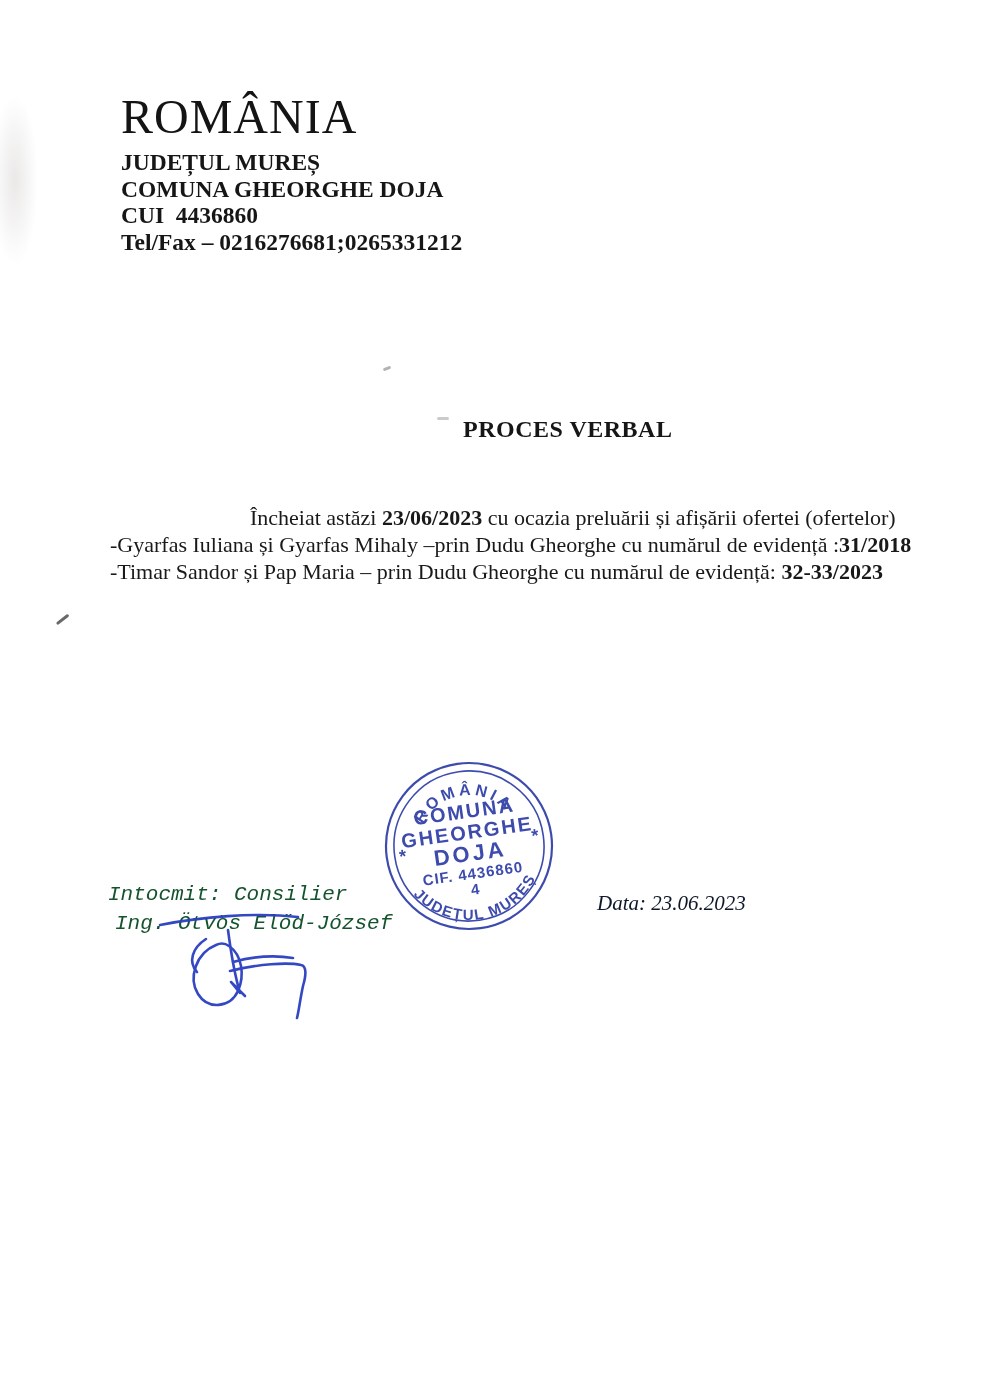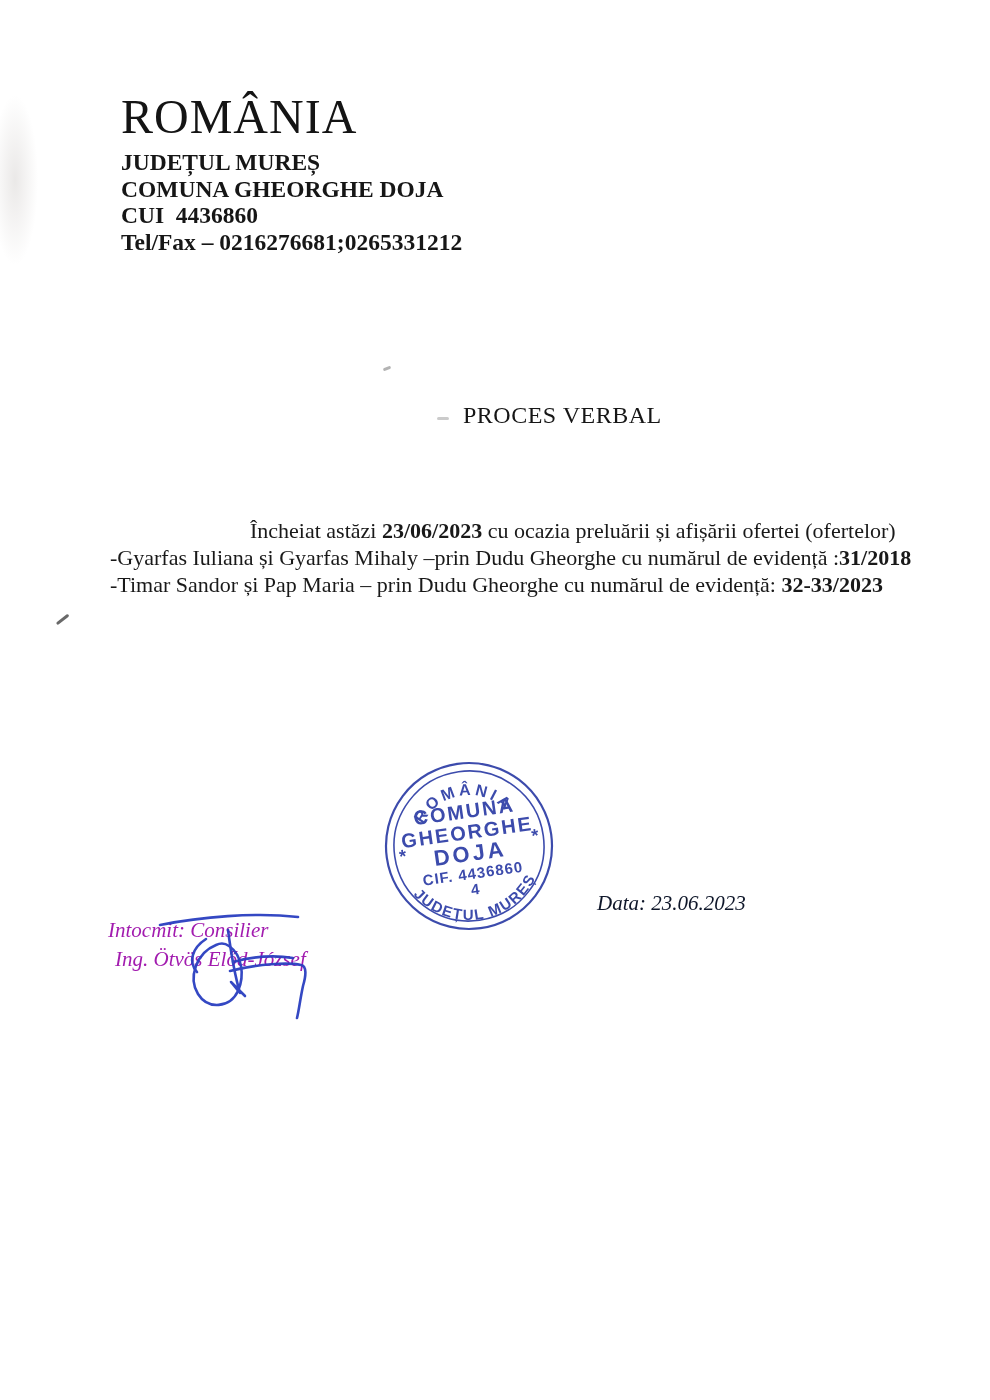--- a/index.html
+++ b/index.html
@@ -24,26 +24,26 @@
     font-weight:400;white-space:pre;
   }
   .lh-lines{margin-top:7px;}
   .lh-line{
     font-weight:bold;font-size:23.5px;line-height:26.5px;
     white-space:pre;color:#161616;
   }
 
   
   .doc-title{
-    position:absolute;left:463px;top:402px;margin:0;
-    font-size:24px;font-weight:normal;letter-spacing:.5px;white-space:pre;color:#161616;
+    position:absolute;left:463px;top:416px;margin:0;
+    font-size:24px;font-weight:bold;letter-spacing:.5px;white-space:pre;color:#161616;
   }
 
   
-  .body-text{position:absolute;left:110px;top:518px;}
+  .body-text{position:absolute;left:110px;top:505px;}
   .body-text p{
     margin:0;font-size:22px;line-height:26.8px;white-space:pre;color:#191919;
   }
   .body-text p.indent{padding-left:140px;}
   .body-text b{font-weight:bold;}
 
   
   .stray-slash{
     position:absolute;left:55px;top:618px;width:15px;height:2.6px;
     background:#4f4f4f;transform:rotate(-38deg);border-radius:2px;opacity:.85;
@@ -57,21 +57,21 @@
     background:#b5b5b5;border-radius:2px;opacity:.7;
   }
 
   
   .stamp{position:absolute;left:384px;top:761px;width:170px;height:170px;opacity:.93;}
   .stamp text{
     font-family:"Liberation Sans", sans-serif;font-weight:bold;
   }
 
   
-  .signoff{position:absolute;left:108px;top:916px;font-style:italic;color:#a21caf;}
+  .signoff{position:absolute;left:108px;top:880px;font-style:italic;color:#14532d;font-family:Liberation Mono, monospace;}
   .signoff .so-line{font-size:21px;line-height:29px;white-space:pre;}
   .signoff .so-line.second{padding-left:7px;}
 
   
   .date-line{
     position:absolute;left:597px;top:891px;font-style:italic;
     font-size:21px;white-space:pre;color:#0f172a;
   }
 
   

